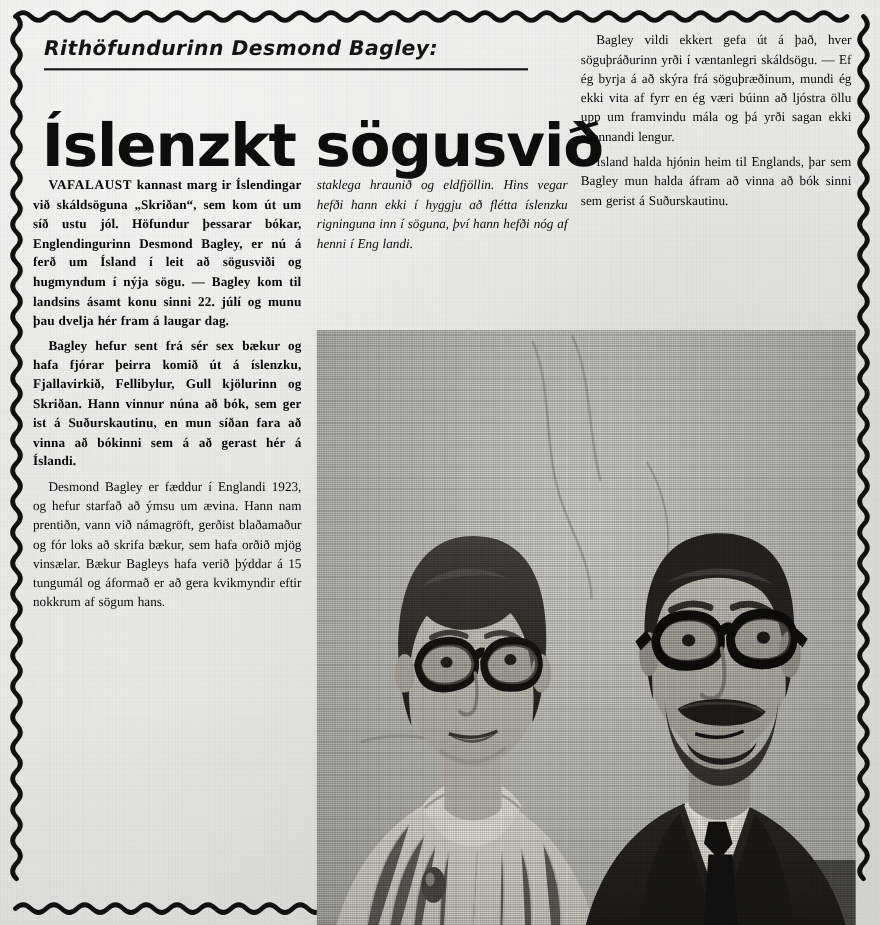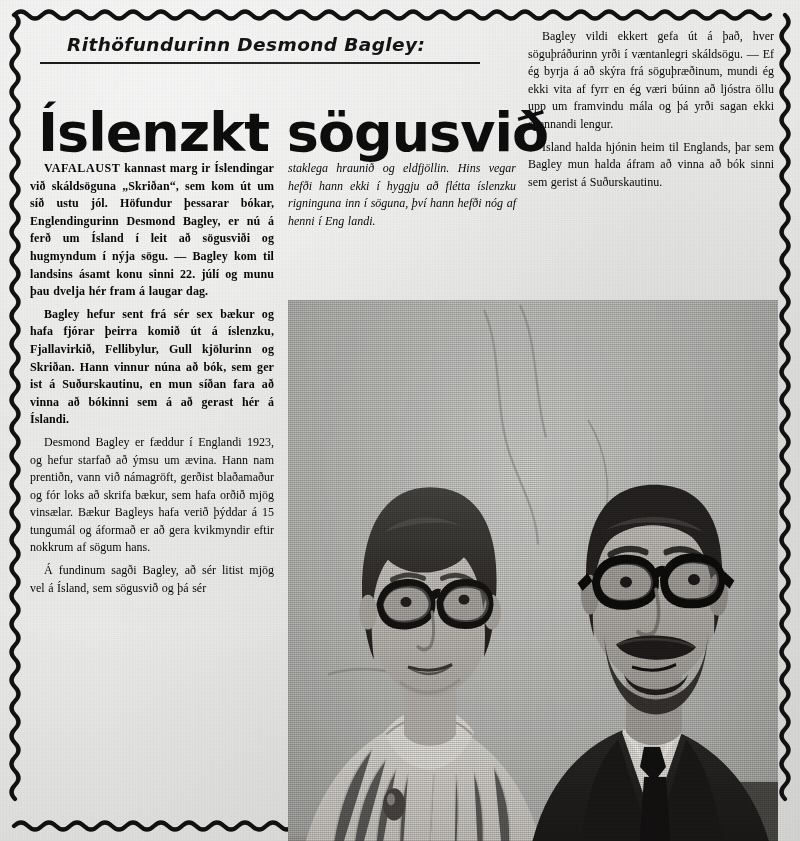--- a/index.html
+++ b/index.html
@@ -40,21 +40,20 @@
 
   
   .headzone{position:relative;height:132px;}
   .kicker{
     position:absolute;left:10px;top:6px;
     font-family:"DejaVu Sans", sans-serif;
     font-weight:700;font-style:italic;
     font-size:18.5px;letter-spacing:.4px;
     color:#141414;white-space:nowrap;
     transform:scaleX(1.0);
-    margin-left:27px;
   }
   .kicker-rule{
     position:absolute;left:10px;top:34px;width:440px;height:2px;
     background:linear-gradient(90deg,#1a1a1a,#2a2a2a 60%,#151515);
   }
   .headline{
     position:absolute;left:8px;top:42px;
     font-family:"DejaVu Sans", sans-serif;
     font-weight:700;font-size:54px;line-height:1.0;
     letter-spacing:-1px;color:#0d0d0d;white-space:nowrap;
@@ -151,21 +150,20 @@
         <p class="tx">Ísland halda hjónin heim til Englands, þar sem Bagley mun halda áfram að vinna að bók sinni sem gerist á Suðurskautinu.</p>
       </div>
     </div>
 
     <div class="body-area" style="margin-top: 0px;">
 
       <div class="col1">
         <p class="tx b"><span class="lead">VAFALAUST</span><span> kannast marg ir Íslendingar við skáldsöguna „Skriðan“, sem kom út um síð ustu jól. Höfundur þessarar bókar, Englendingurinn Desmond Bagley, er nú á ferð um Ísland í leit að sögusviði og hugmyndum í nýja sögu. — Bagley kom til landsins ásamt konu sinni 22. júlí og munu þau dvelja hér fram á laugar dag.</span></p>
         <p class="tx b">Bagley hefur sent frá sér sex bækur og hafa fjórar þeirra komið út á íslenzku, Fjallavirkið, Fellibylur, Gull kjölurinn og Skriðan. Hann vinnur núna að bók, sem ger ist á Suðurskautinu, en mun síðan fara að vinna að bókinni sem á að gerast hér á Íslandi.</p>
         <p class="tx">Desmond Bagley er fæddur í Englandi 1923, og hefur starfað að ýmsu um ævina. Hann nam prentiðn, vann við námagröft, gerðist blaðamaður og fór loks að skrifa bækur, sem hafa orðið mjög vinsælar. Bækur Bagleys hafa verið þýddar á 15 tungumál og áformað er að gera kvikmyndir eftir nokkrum af sögum hans.</p>
-        <p class="tx">Á fundinum sagði Bagley, að sér litist mjög vel á Ísland, sem sögusvið og þá sér</p>
       </div>
 
       <div class="col2">
         <p class="tx noind">staklega hraunið og eldfjöllin. Hins vegar hefði hann ekki í hyggju að flétta íslenzku rigninguna inn í söguna, því hann hefði nóg af henni í Eng landi.</p>
       </div>
 
       <div class="photo-wrap">
         <div class="photo">
           <svg viewBox="0 0 490 475" preserveAspectRatio="none" xmlns="http://www.w3.org/2000/svg">
             <defs>

